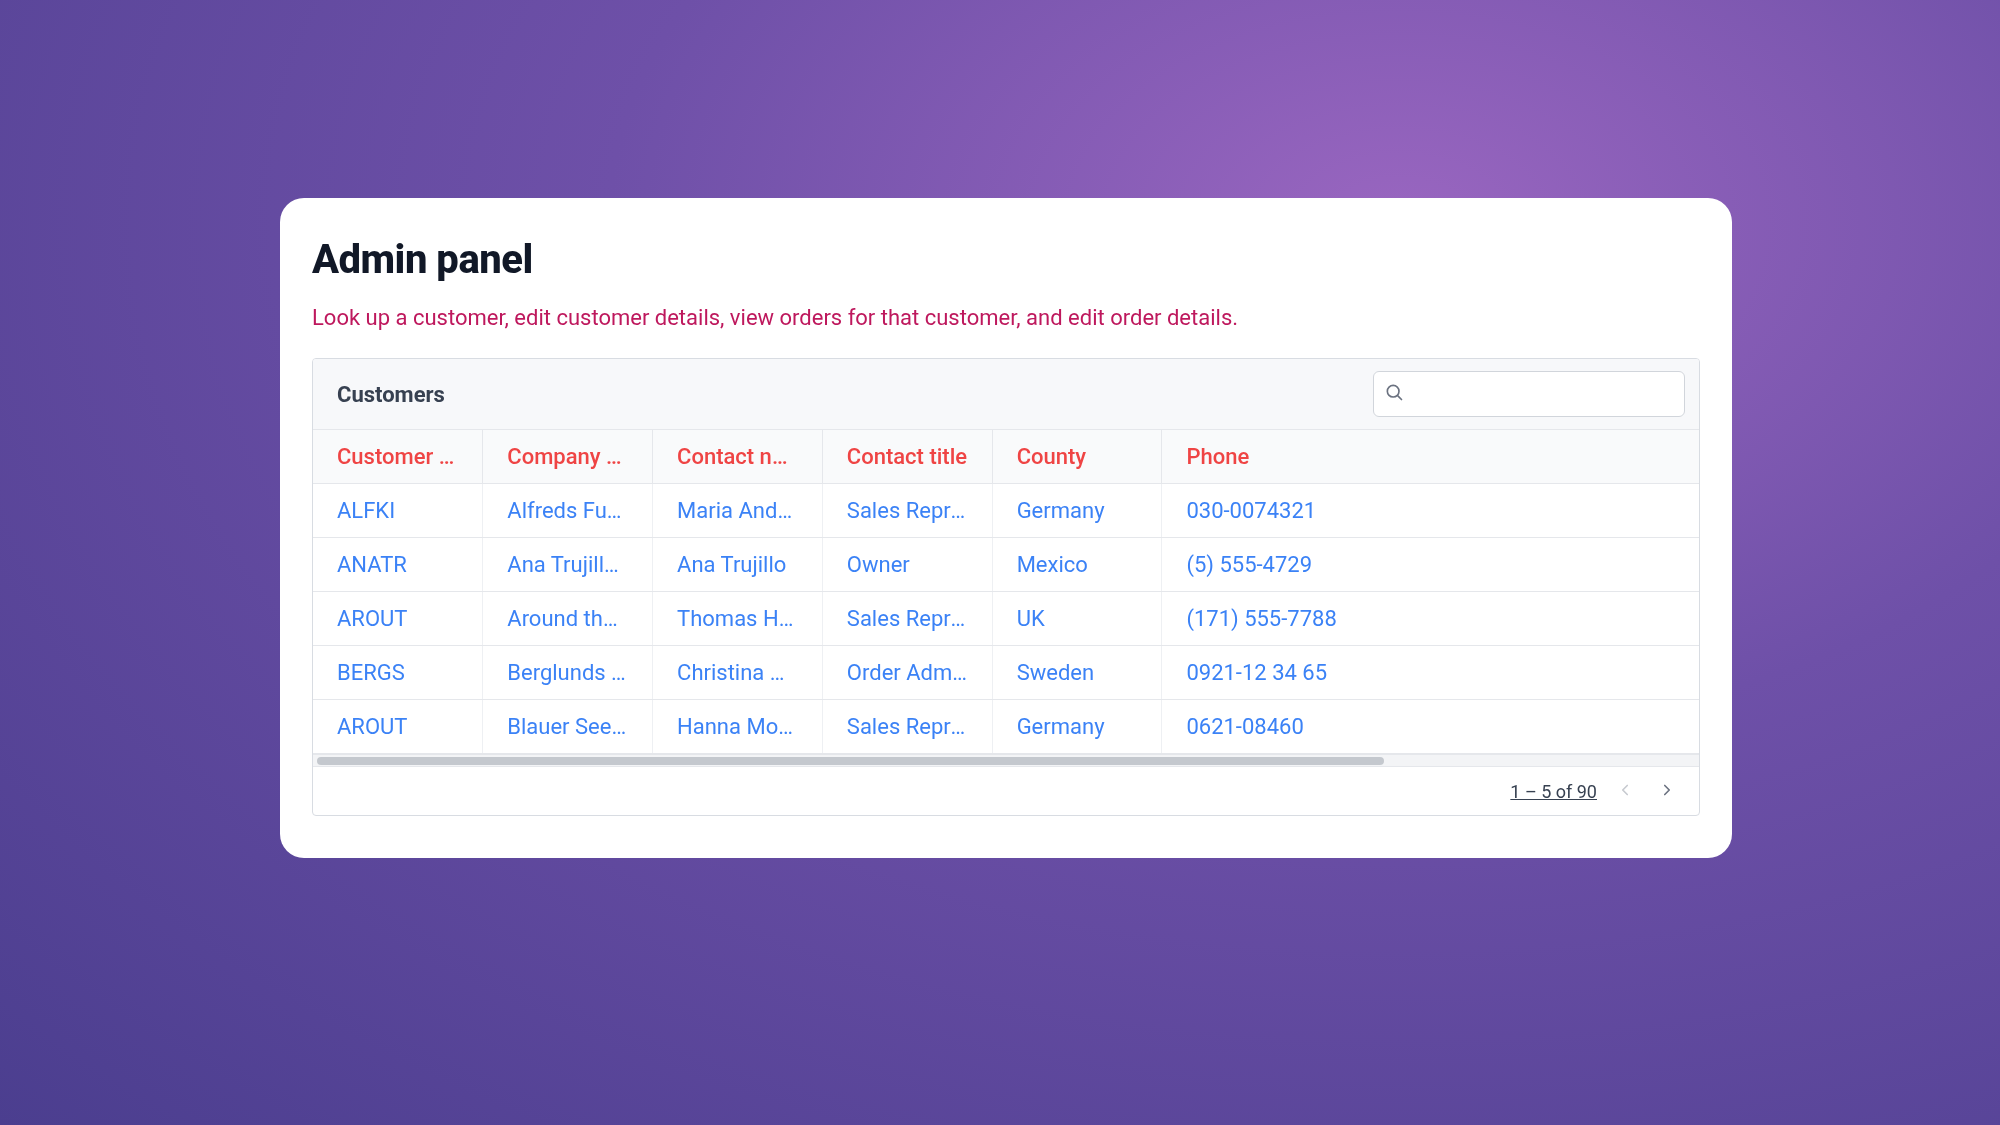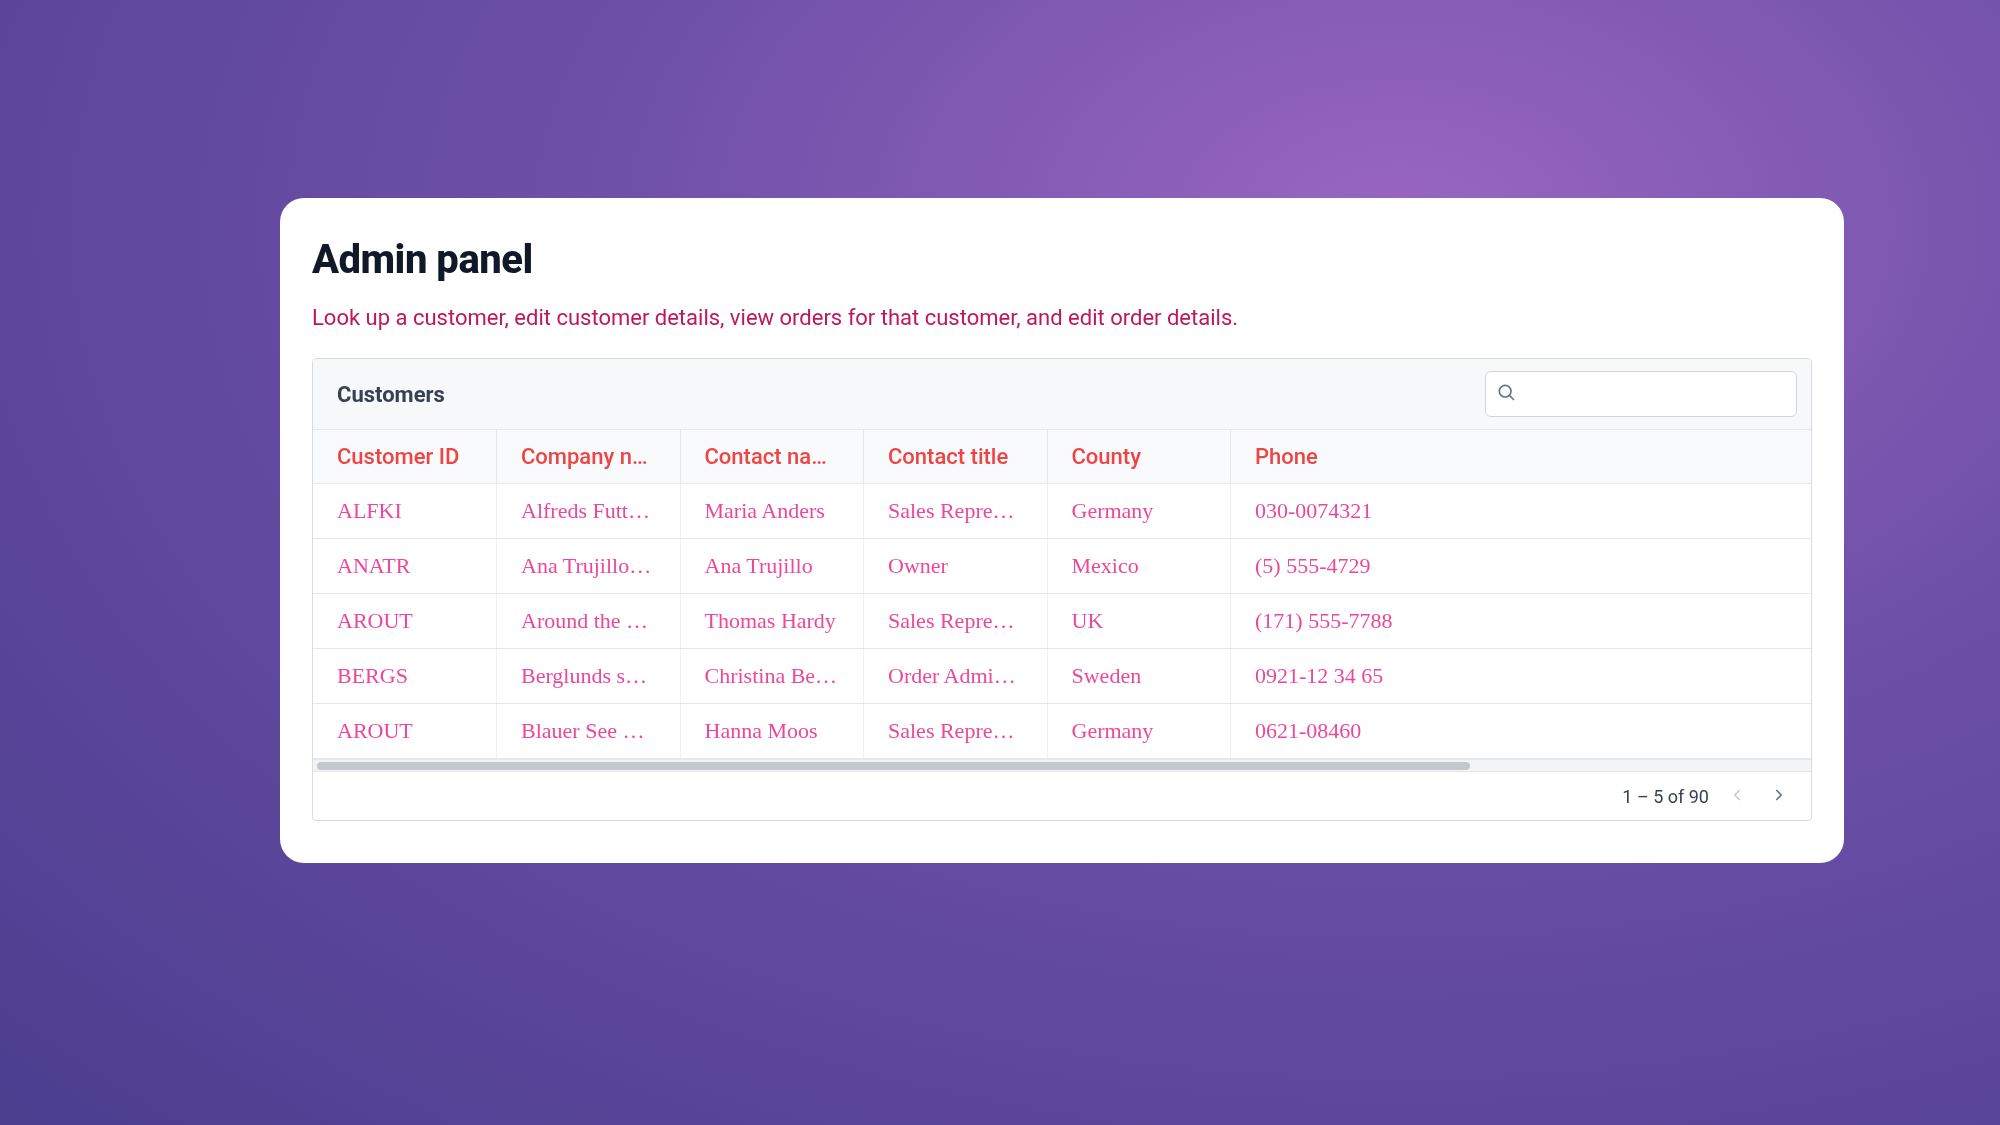--- a/index.html
+++ b/index.html
@@ -10,21 +10,21 @@
     background: radial-gradient(ellipse at 70% 20%, #9966c0 0%, #6e50a8 40%, #4b3e8f 100%);
     min-height: 1125px;
     width: 2000px;
     position: relative;
     overflow: hidden;
   }
   .card {
     position: absolute;
     top: 198px;
     left: 280px;
-    width: 1564px;
+    width: 1452px;
     background: #ffffff;
     border-radius: 24px;
     padding: 38px 32px 42px 32px;
   }
   .page-title {
     font-size: 40px;
     font-weight: 800;
     color: #111827;
     letter-spacing: -0.5px;
     margin-bottom: 22px;
@@ -88,23 +88,22 @@
     text-overflow: ellipsis;
   }
   table.data th {
     font-weight: 500;
     color: #ef4444;
     background: #f9fafb;
     border-right: 1px solid #e5e7eb;
   }
   table.data th:last-child { border-right: none; }
   table.data td {
-    color: #ec4899;
+    color: #3b82f6;
     border-right: 1px solid #eef0f3;
-    font-family: Liberation Serif, serif;
   }
   table.data td:last-child { border-right: none; }
   .scroll-track {
     height: 12px;
     background: #f3f4f6;
     position: relative;
     border-top: 1px solid #e5e7eb;
   }
   .scroll-thumb {
     position: absolute;
@@ -119,20 +118,21 @@
     display: flex;
     align-items: center;
     justify-content: flex-end;
     padding: 10px 18px;
     gap: 14px;
     border-top: 1px solid #e5e7eb;
   }
   .range-label {
     font-size: 18px;
     color: #374151;
+    text-decoration: underline;
   }
   .page-btn {
     width: 28px;
     height: 28px;
     display: flex;
     align-items: center;
     justify-content: center;
     border: none;
     background: transparent;
     cursor: pointer;

